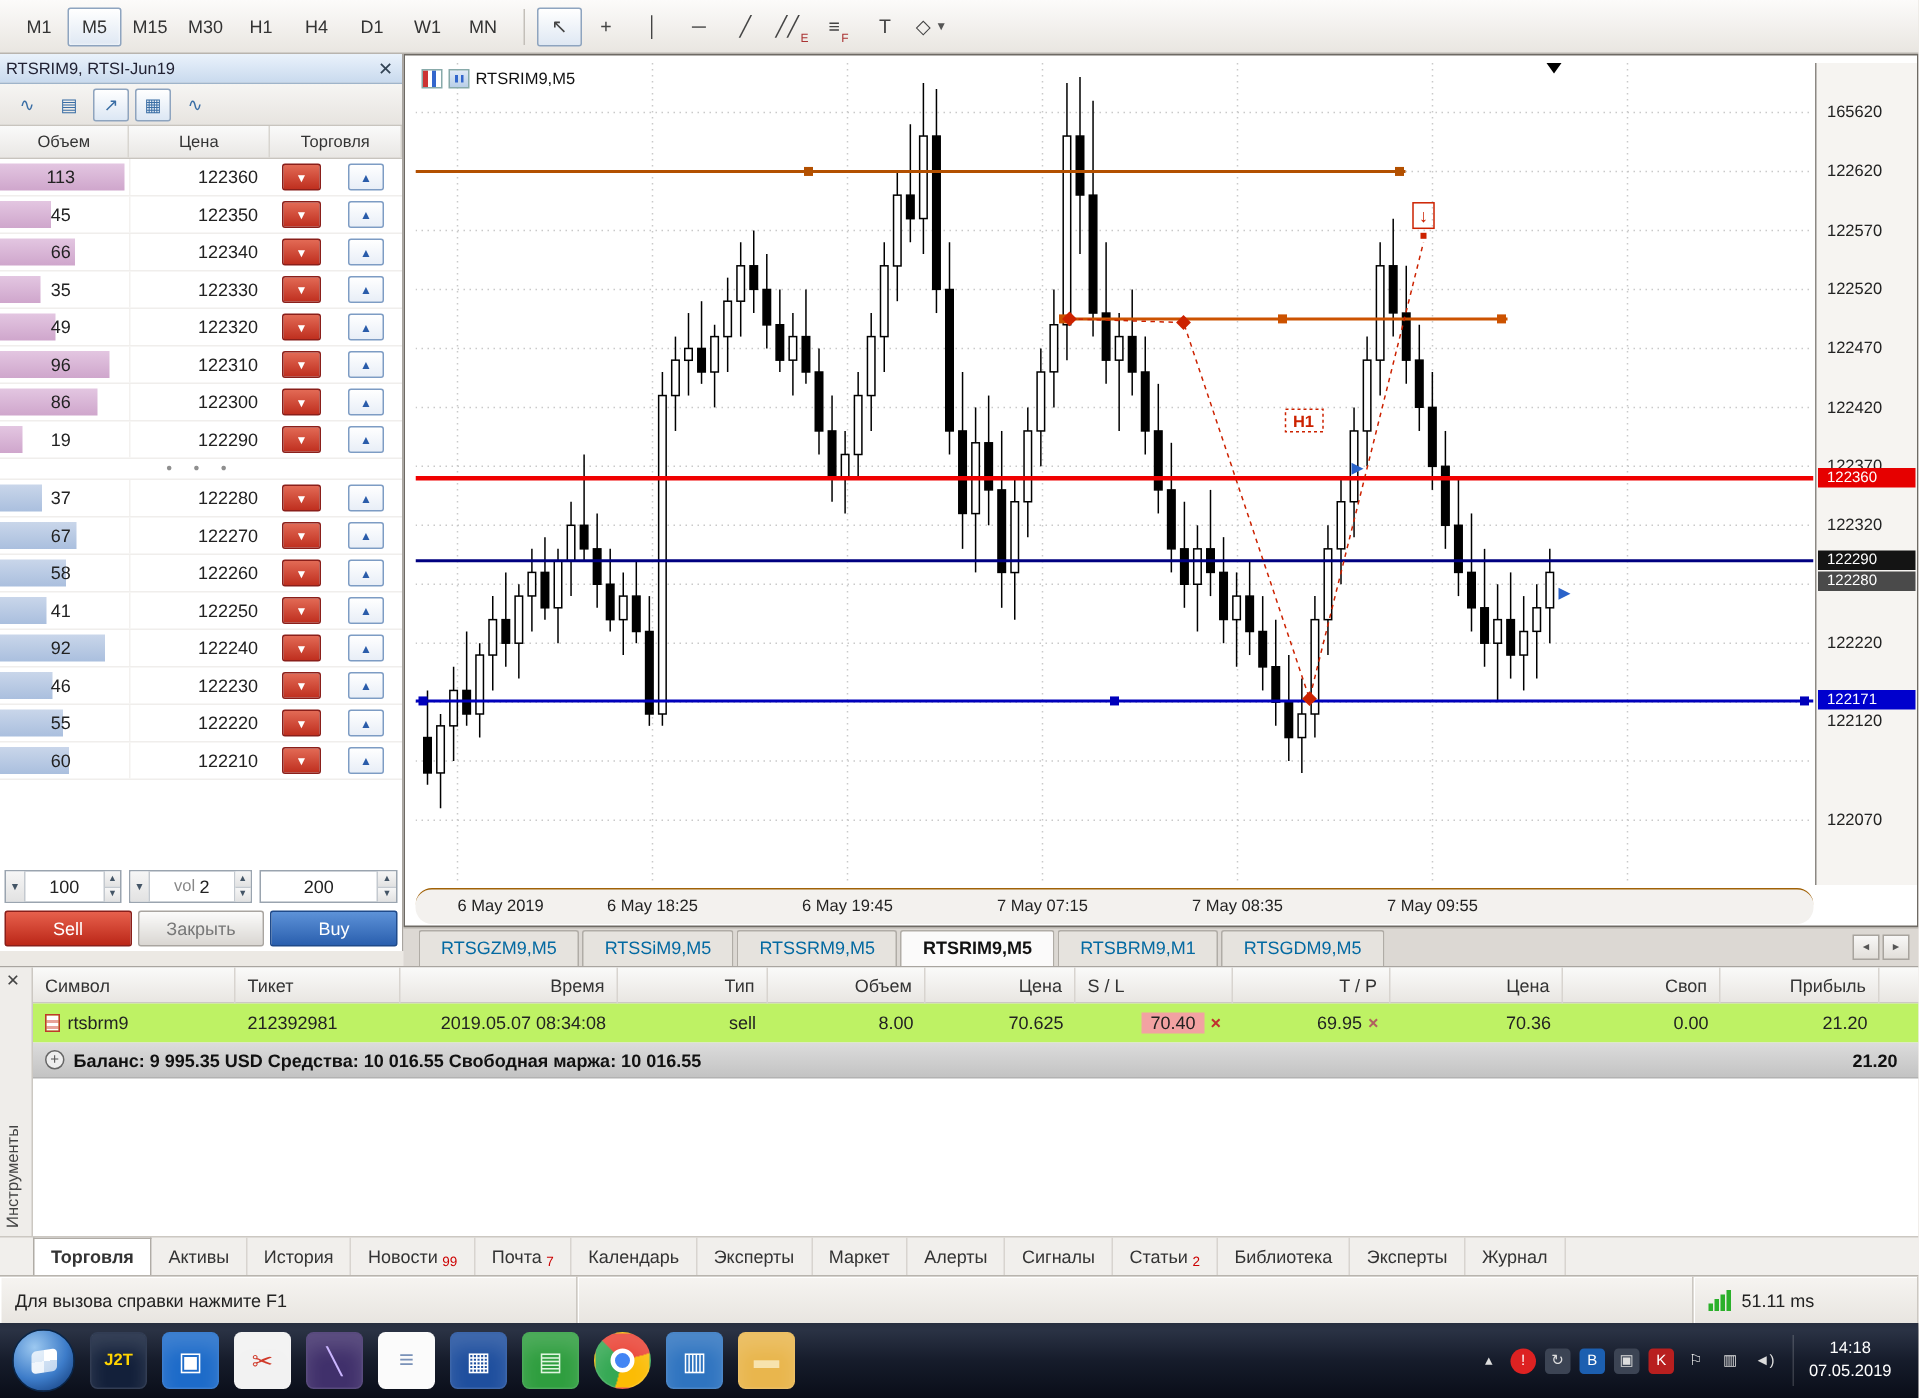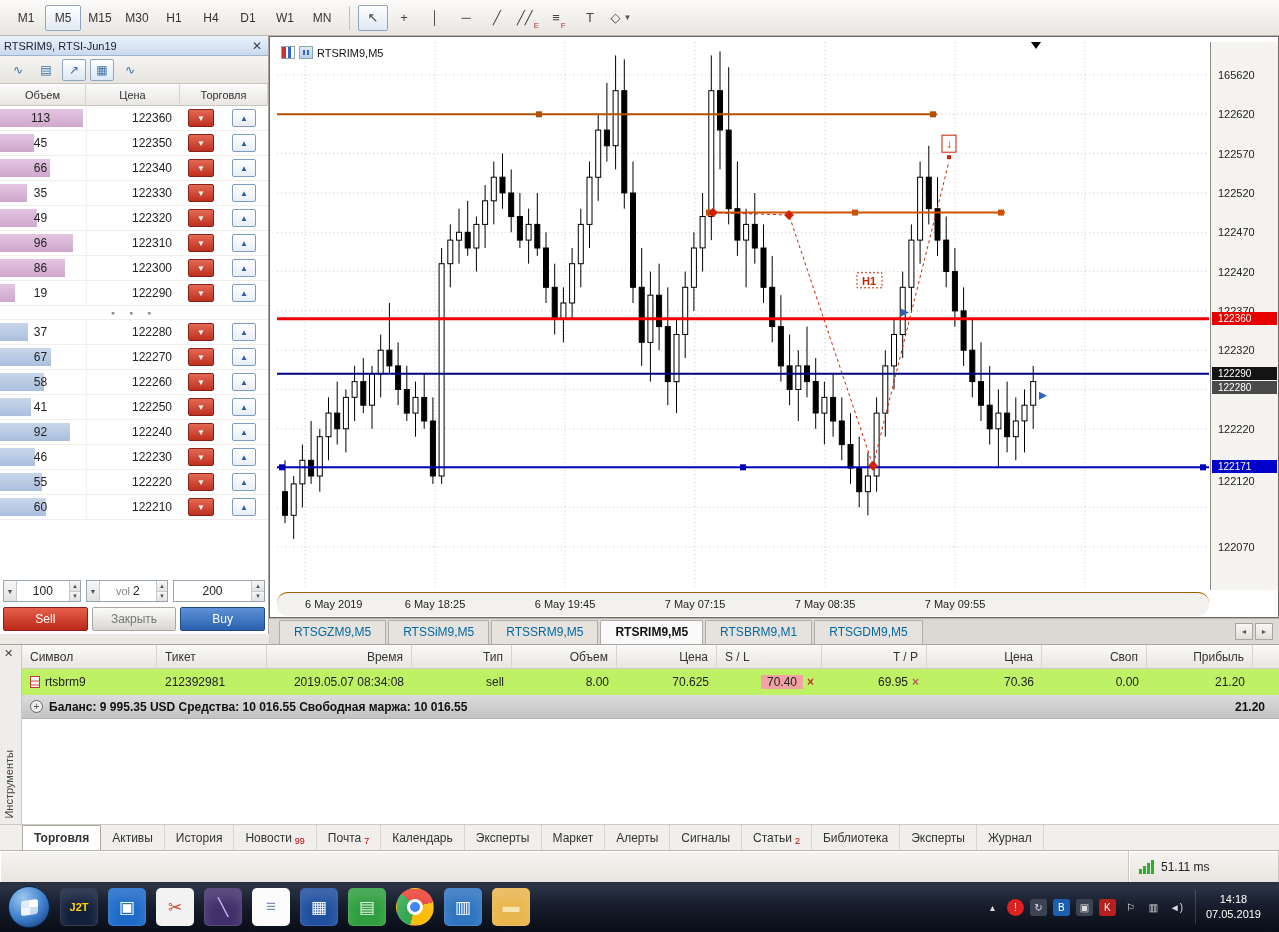--- a/index.html
+++ b/index.html
@@ -745,20 +745,21 @@
         <div class="btab">
           <span>Эксперты</span>
         </div>
         <div class="btab">
           <span>Журнал</span>
         </div>
       </div>
   </div>
 
   <div class="statusbar">
+    <div class="scell help">Для вызова справки нажмите F1</div>
     <div class="scell fill"></div>
     <div class="scell lat">
       <span class="sigbars">
           <i></i>
           <i></i>
           <i></i>
           <i></i>
         </span>
       <span>51.11 ms</span>
     </div>

